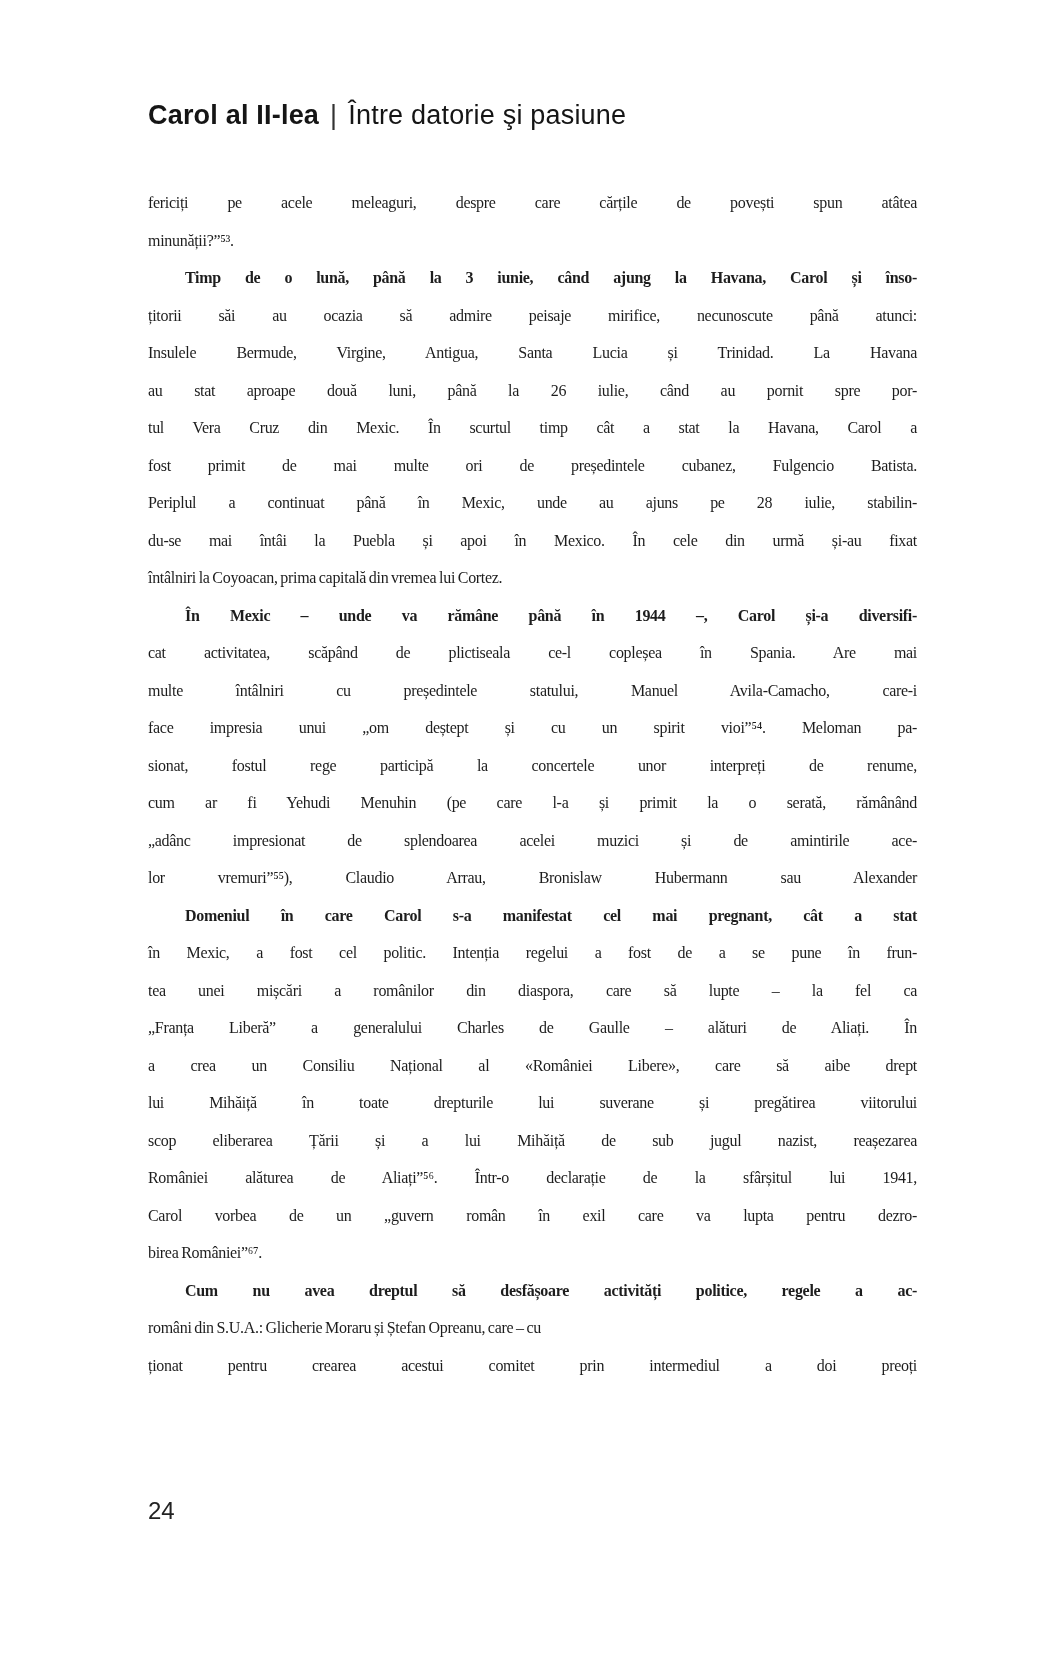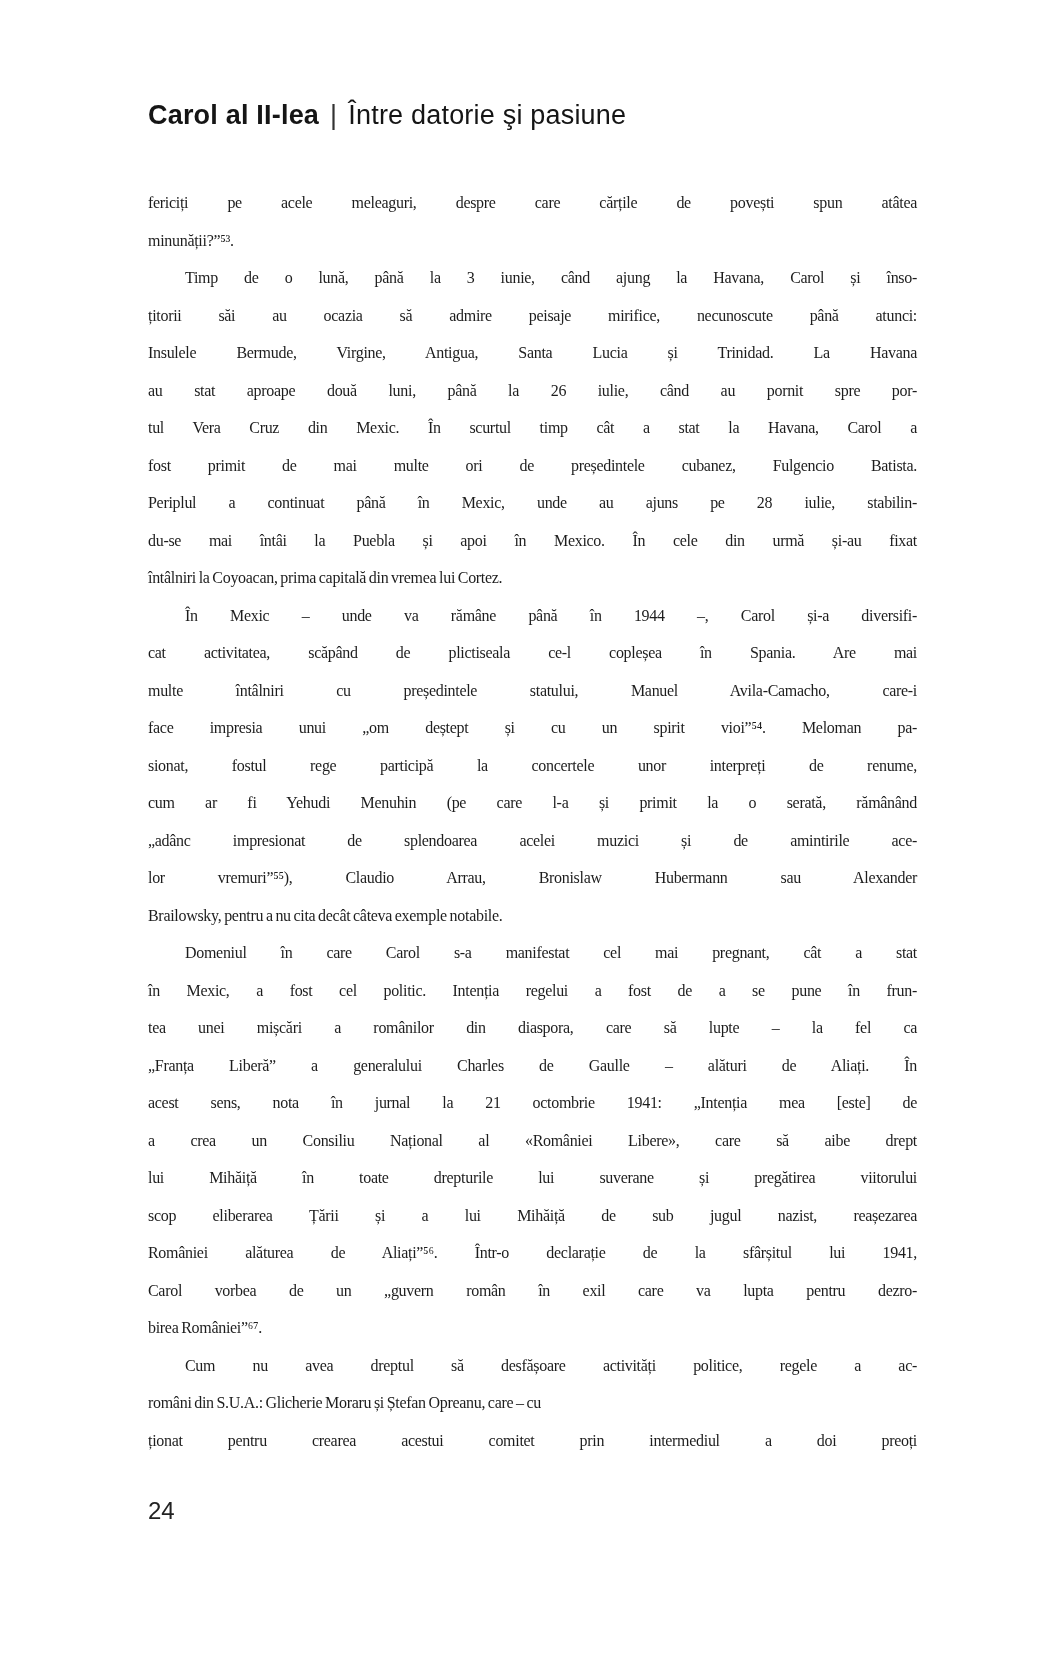--- a/index.html
+++ b/index.html
@@ -38,21 +38,21 @@
     word-spacing: -1px;
     color: #1d1d1d;
   }
   .ln {
     height: 37.5px;
     overflow: visible;
     text-align: justify;
     text-align-last: justify;
   }
   .ln.last { text-align-last: left; }
-  .ln.ind  { text-indent: 37px; }
+  .ln.ind  { text-indent: 37px; font-weight: bold; }
   .page-footer {
     position: absolute;
     left: 148px; top: 1497px;
     font-family: "Liberation Sans", "DejaVu Sans", sans-serif;
     font-size: 24px;
     color: #222222;
   }
 </style>
 </head>
 <body>
@@ -84,29 +84,27 @@
 
     <div>
       <div class="ln ind">În Mexic – unde va rămâne până în 1944 –, Carol și-a diversifi-</div>
       <div class="ln">cat activitatea, scăpând de plictiseala ce-l copleșea în Spania. Are mai</div>
       <div class="ln">multe întâlniri cu președintele statului, Manuel Avila-Camacho, care-i</div>
       <div class="ln">face impresia unui „om deștept și cu un spirit vioi”⁵⁴. Meloman pa-</div>
       <div class="ln">sionat, fostul rege participă la concertele unor interpreți de renume,</div>
       <div class="ln">cum ar fi Yehudi Menuhin (pe care l-a și primit la o serată, rămânând</div>
       <div class="ln">„adânc impresionat de splendoarea acelei muzici și de amintirile ace-</div>
       <div class="ln">lor vremuri”⁵⁵), Claudio Arrau, Bronislaw Hubermann sau Alexander</div>
-      <div class="ln last">Brailowsky, pentru a nu cita decât câteva exemple notabile.</div>
     </div>
 
     <div>
       <div class="ln ind">Domeniul în care Carol s-a manifestat cel mai pregnant, cât a stat</div>
       <div class="ln">în Mexic, a fost cel politic. Intenția regelui a fost de a se pune în frun-</div>
       <div class="ln">tea unei mișcări a românilor din diaspora, care să lupte – la fel ca</div>
       <div class="ln">„Franța Liberă” a generalului Charles de Gaulle – alături de Aliați. În</div>
-      <div class="ln">acest sens, nota în jurnal la 21 octombrie 1941: „Intenția mea [este] de</div>
       <div class="ln">a crea un Consiliu Național al «României Libere», care să aibe drept</div>
       <div class="ln">lui Mihăiță în toate drepturile lui suverane și pregătirea viitorului</div>
       <div class="ln">scop eliberarea Țării și a lui Mihăiță de sub jugul nazist, reașezarea</div>
       <div class="ln">României alăturea de Aliați”⁵⁶. Într-o declarație de la sfârșitul lui 1941,</div>
       <div class="ln">Carol vorbea de un „guvern român în exil care va lupta pentru dezro-</div>
       <div class="ln last">birea României”⁶⁷.</div>
     </div>
 
     <div>
       <div class="ln ind">Cum nu avea dreptul să desfășoare activități politice, regele a ac-</div>

